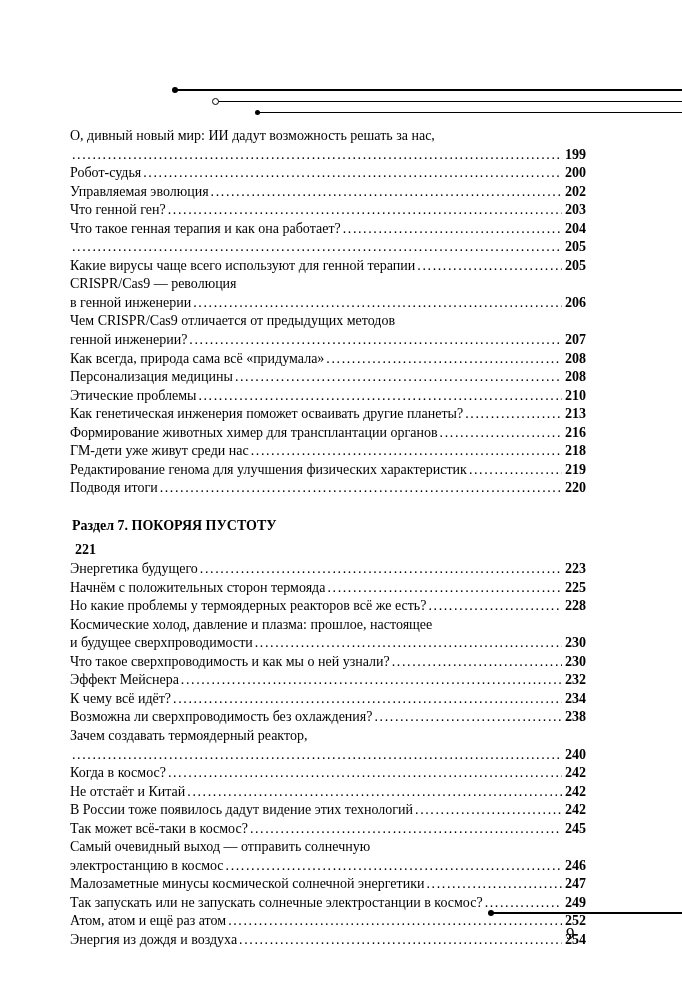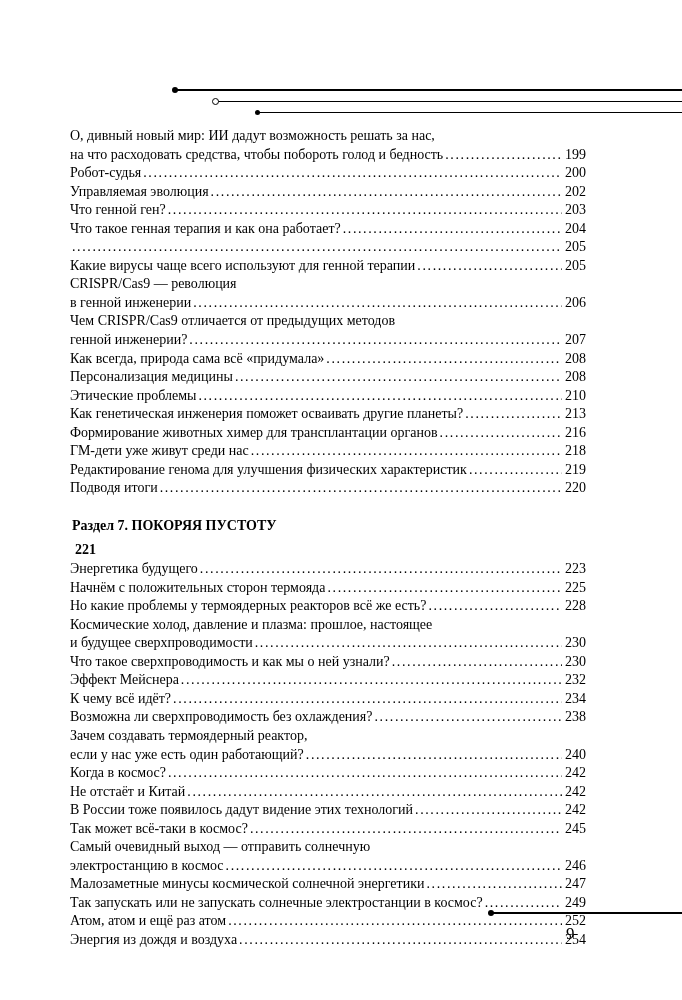--- a/index.html
+++ b/index.html
@@ -44,21 +44,21 @@
   }
   .toc-title { flex: 0 1 auto; overflow: hidden; }
   .toc-dots {
     flex: 1 1 6px;
     overflow: hidden;
     white-space: nowrap;
     min-width: 0;
     letter-spacing: 1.6px;
     margin-left: 2px;
   }
-  .toc-page { flex: 0 0 auto; padding-left: 3px; }
+  .toc-page { flex: 0 0 auto; padding-left: 3px; font-weight: bold; }
   .toc-row.bold { font-weight: bold; }
   .toc-row.spacer { margin-top: 19px; flex-direction: column; }
 
   .page-number {
     position: absolute;
     top: 923px; left: 566px;
     font-size: 17px;
     line-height: 22px;
   }
 </style>
@@ -74,21 +74,20 @@
     <span class="orn-dot orn-d1"></span>
     <span class="orn-dot orn-d2"></span>
     <span class="orn-dot orn-d3"></span>
   </div>
 
   <div class="toc" id="toc">
       <div class="toc-row">
         <span class="toc-title">О, дивный новый мир: ИИ дадут возможность решать за нас,</span>
       </div>
       <div class="toc-row">
-        <span class="toc-title">на что расходовать средства, чтобы побороть голод и бедность</span>
         <span class="toc-dots">....................................................................................................................................................................................</span>
         <span class="toc-page">199</span>
       </div>
       <div class="toc-row">
         <span class="toc-title">Робот-судья</span>
         <span class="toc-dots">....................................................................................................................................................................................</span>
         <span class="toc-page">200</span>
       </div>
       <div class="toc-row">
         <span class="toc-title">Управляемая эволюция</span>
@@ -215,21 +214,20 @@
       </div>
       <div class="toc-row">
         <span class="toc-title">Возможна ли сверхпроводимость без охлаждения?</span>
         <span class="toc-dots">....................................................................................................................................................................................</span>
         <span class="toc-page">238</span>
       </div>
       <div class="toc-row">
         <span class="toc-title">Зачем создавать термоядерный реактор,</span>
       </div>
       <div class="toc-row">
-        <span class="toc-title">если у нас уже есть один работающий?</span>
         <span class="toc-dots">....................................................................................................................................................................................</span>
         <span class="toc-page">240</span>
       </div>
       <div class="toc-row">
         <span class="toc-title">Когда в космос?</span>
         <span class="toc-dots">....................................................................................................................................................................................</span>
         <span class="toc-page">242</span>
       </div>
       <div class="toc-row">
         <span class="toc-title">Не отстаёт и Китай</span>

